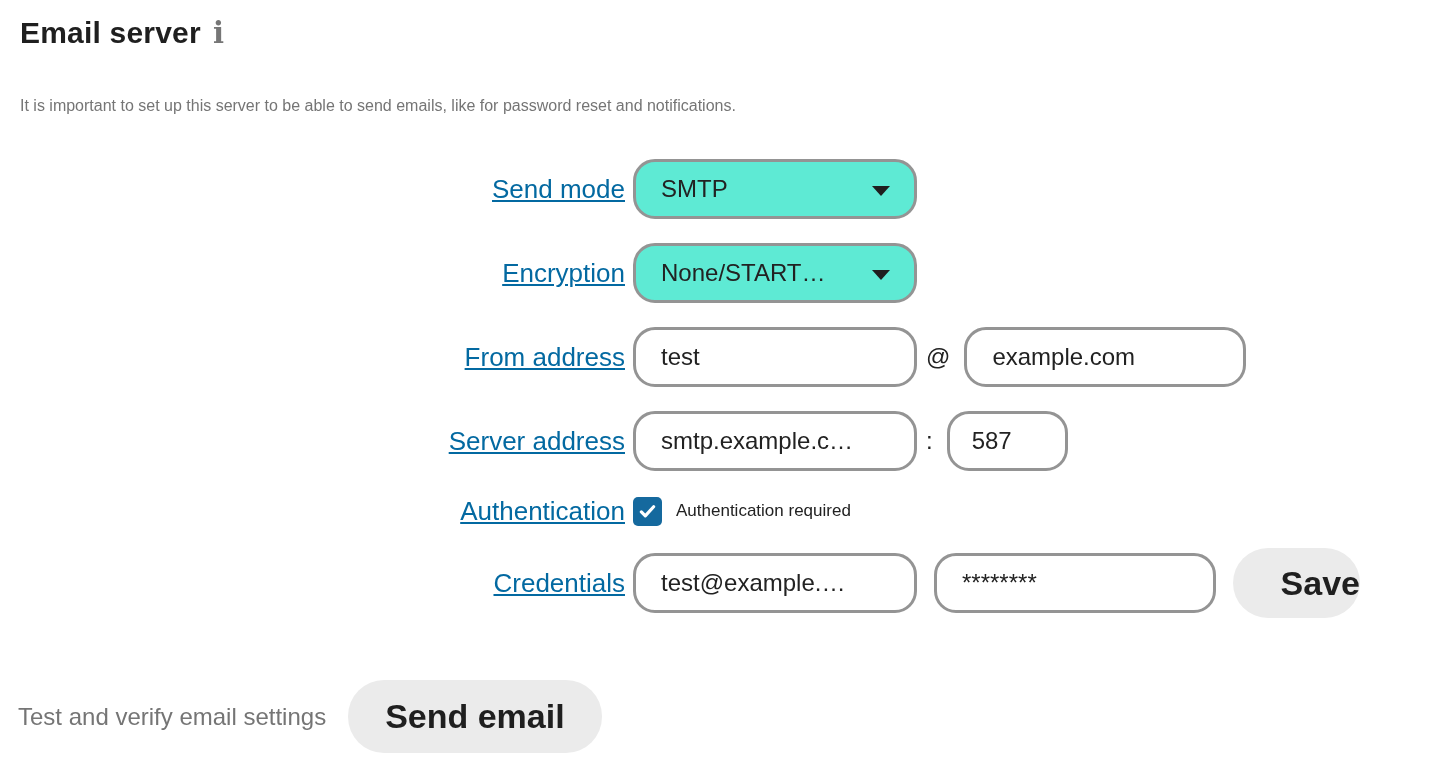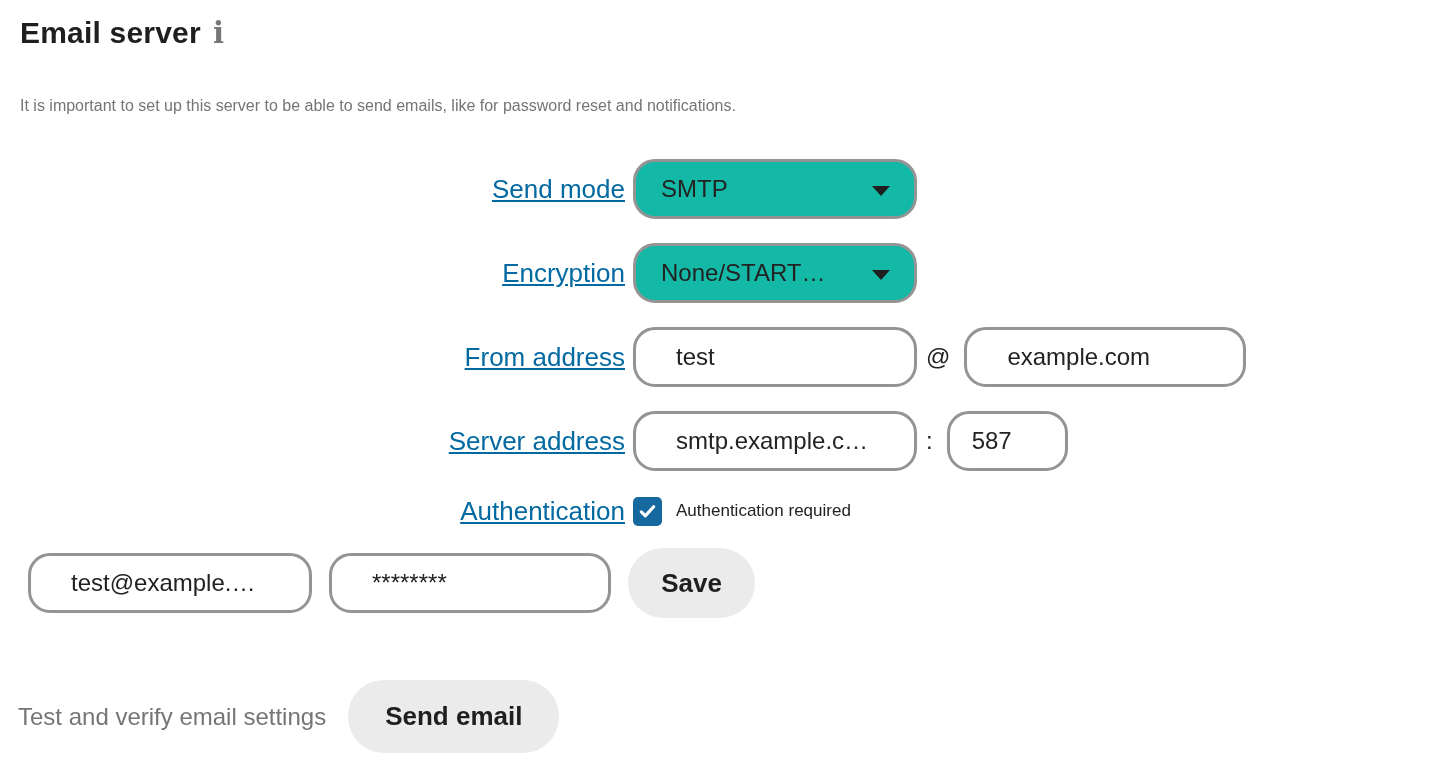--- a/index.html
+++ b/index.html
@@ -41,32 +41,32 @@
   .controls { display: flex; align-items: center; margin-left: 8px; }
 
   .field {
     height: 60px;
     border: 3px solid #949494;
     border-radius: 22px;
     background: #ffffff;
     font-family: "Liberation Sans", "DejaVu Sans", sans-serif;
     font-size: 24px;
     color: #222222;
-    padding: 0 20px 0 40px;
+    padding: 0 20px 0 25px;
     outline: none;
   }
   .w-main { width: 284px; }
   .w-domain { width: 282px; border-radius: 22px; }
   .w-port { width: 121px; padding-left: 22px; }
 
   .select {
     width: 284px; height: 60px;
     border: 3px solid #949494;
     border-radius: 22px;
-    background: #14b8a6;
+    background: #5eead4;
     display: flex; align-items: center; justify-content: space-between;
     padding: 0 24px 0 25px;
     font-size: 24px; color: #222222;
     cursor: pointer;
     user-select: none;
   }
   .caret {
     width: 0; height: 0;
     border-left: 9px solid transparent;
     border-right: 9px solid transparent;
@@ -92,23 +92,24 @@
   
   .row-cred { height: 70px; }
   .gap17 { margin-left: 17px; }
 
   .btn {
     border: none;
     background: #ebebeb;
     border-radius: 36px;
     font-family: "Liberation Sans", "DejaVu Sans", sans-serif;
     font-weight: 700;
-    font-size: 26px;
+    font-size: 34px;
     color: #1f1f1f;
     cursor: pointer;
+    text-align: right;
   }
   .btn-save { height: 70px; width: 127px; margin-left: 17px; }
 
   
   .test-row { margin-top: 62px; display: flex; align-items: center; gap: 22px; margin-left: -2px; }
   .test-label { font-size: 24px; color: #757575; }
   .btn-send { height: 73px; padding: 0 37px; }
 </style>
 </head>
 <body>
@@ -168,20 +169,21 @@
         <span class="checkbox">
           <svg viewBox="0 0 24 24">
             <path d="M5 12.5l4.5 4.5 9.5-10.5" stroke="#ffffff" stroke-width="3.6" fill="none" stroke-linecap="round" stroke-linejoin="round"></path>
           </svg>
         </span>
         <span class="checkbox-label">Authentication required</span>
       </div>
     </div>
 
     <div class="row row-cred">
+      <label class="row-label">Credentials</label>
       <div class="controls">
         <input class="field w-main" type="text" value="test@example.…" style="">
         <input class="field w-domain gap17" type="text" value="********" style="">
         <button class="btn btn-save">Save</button>
       </div>
     </div>
 
   </div>
 
   <div class="test-row">

